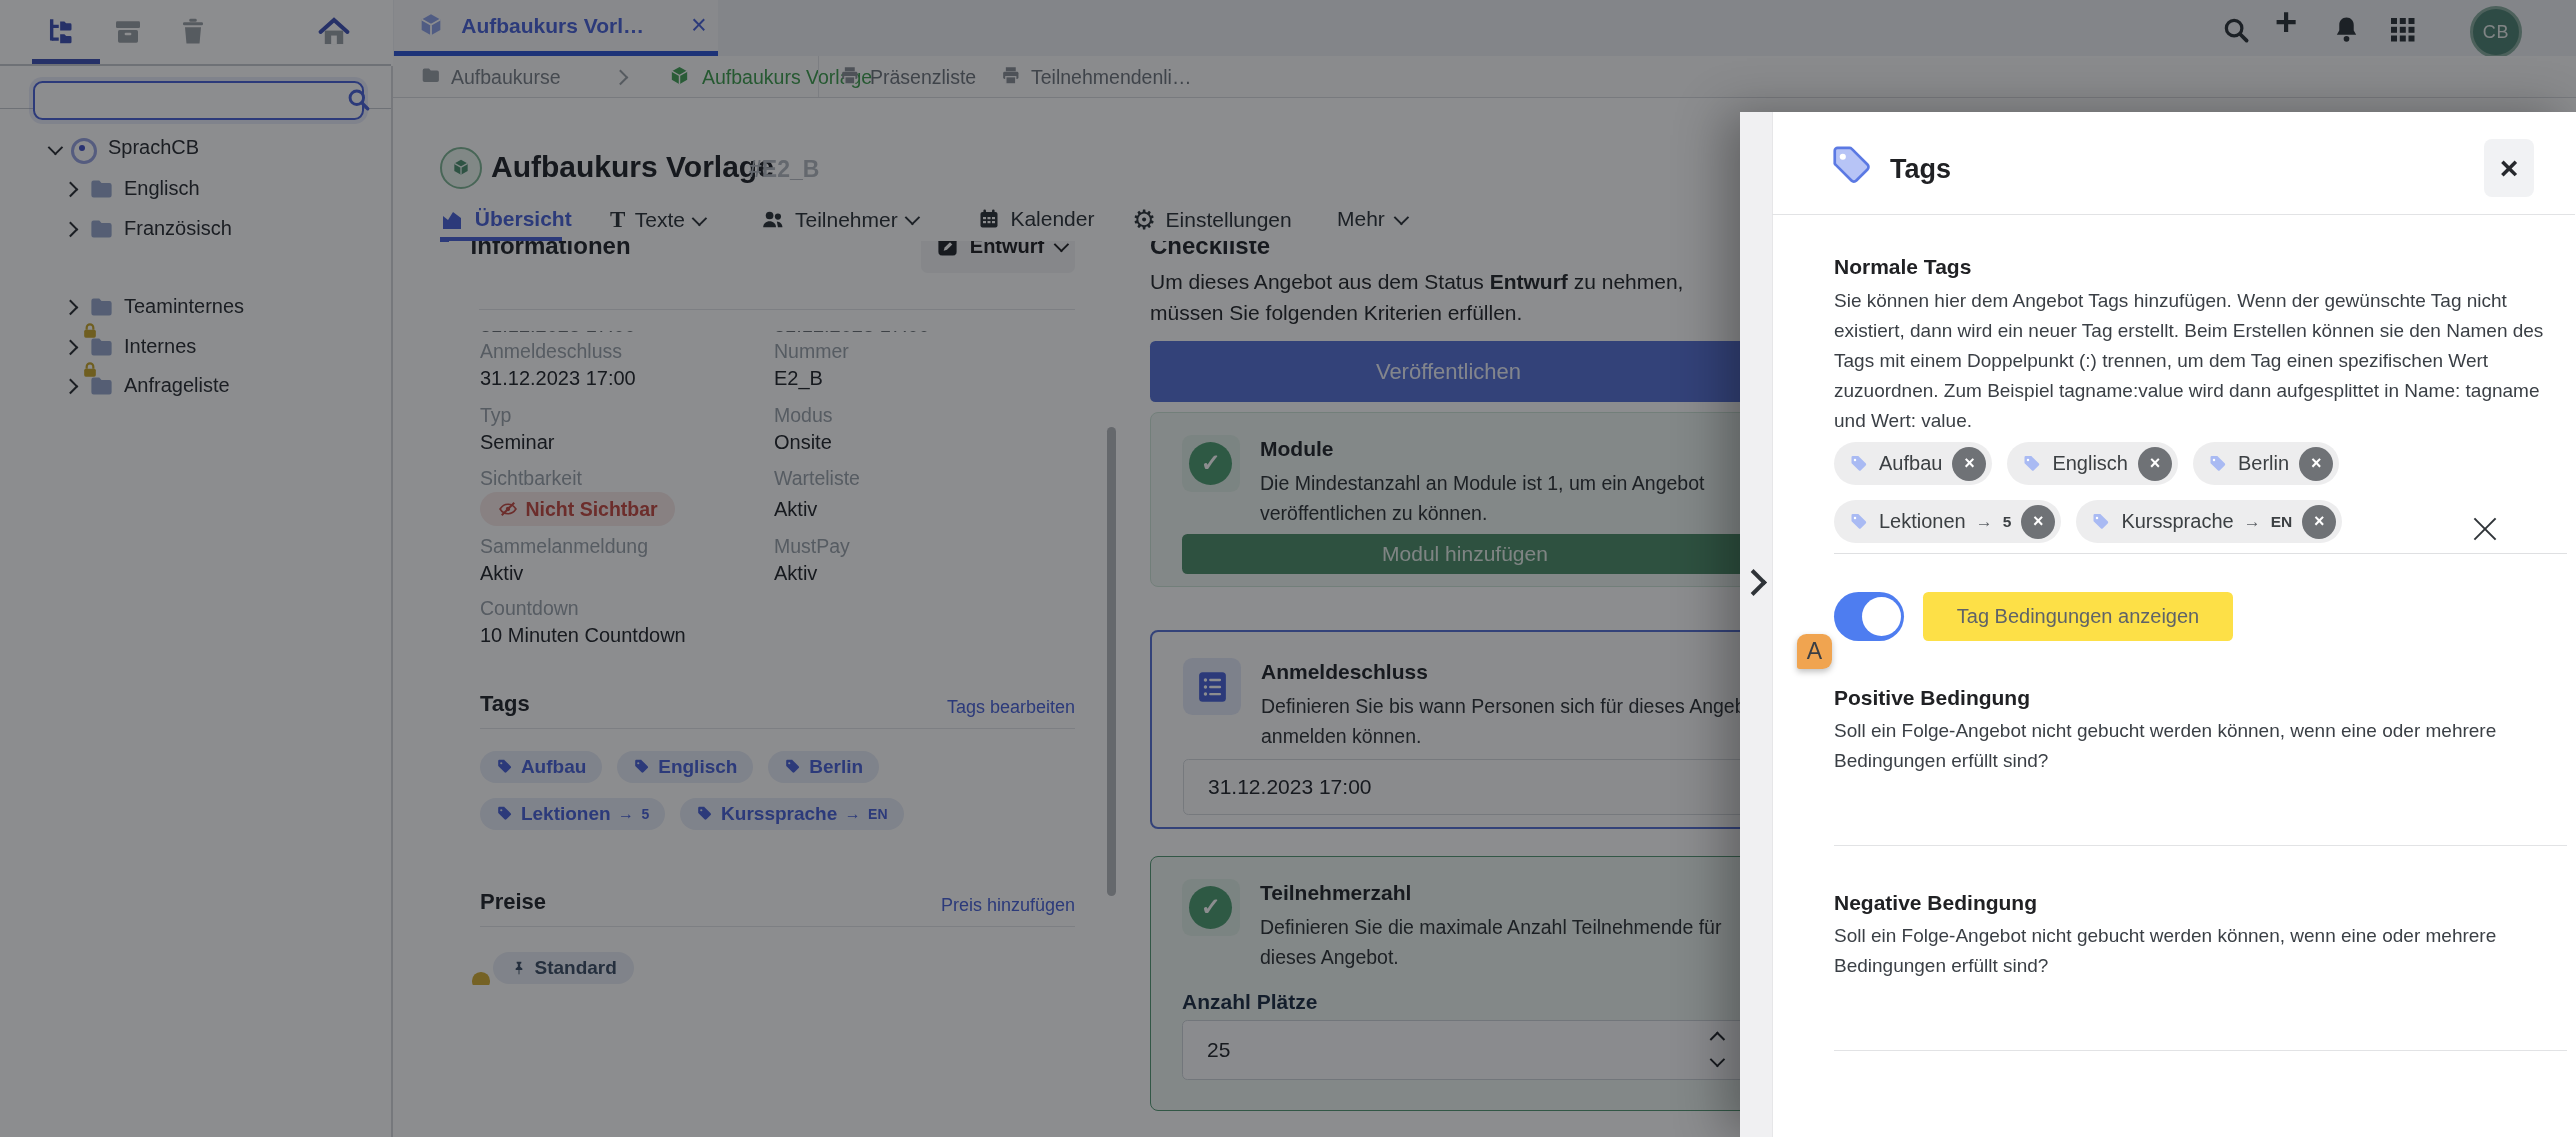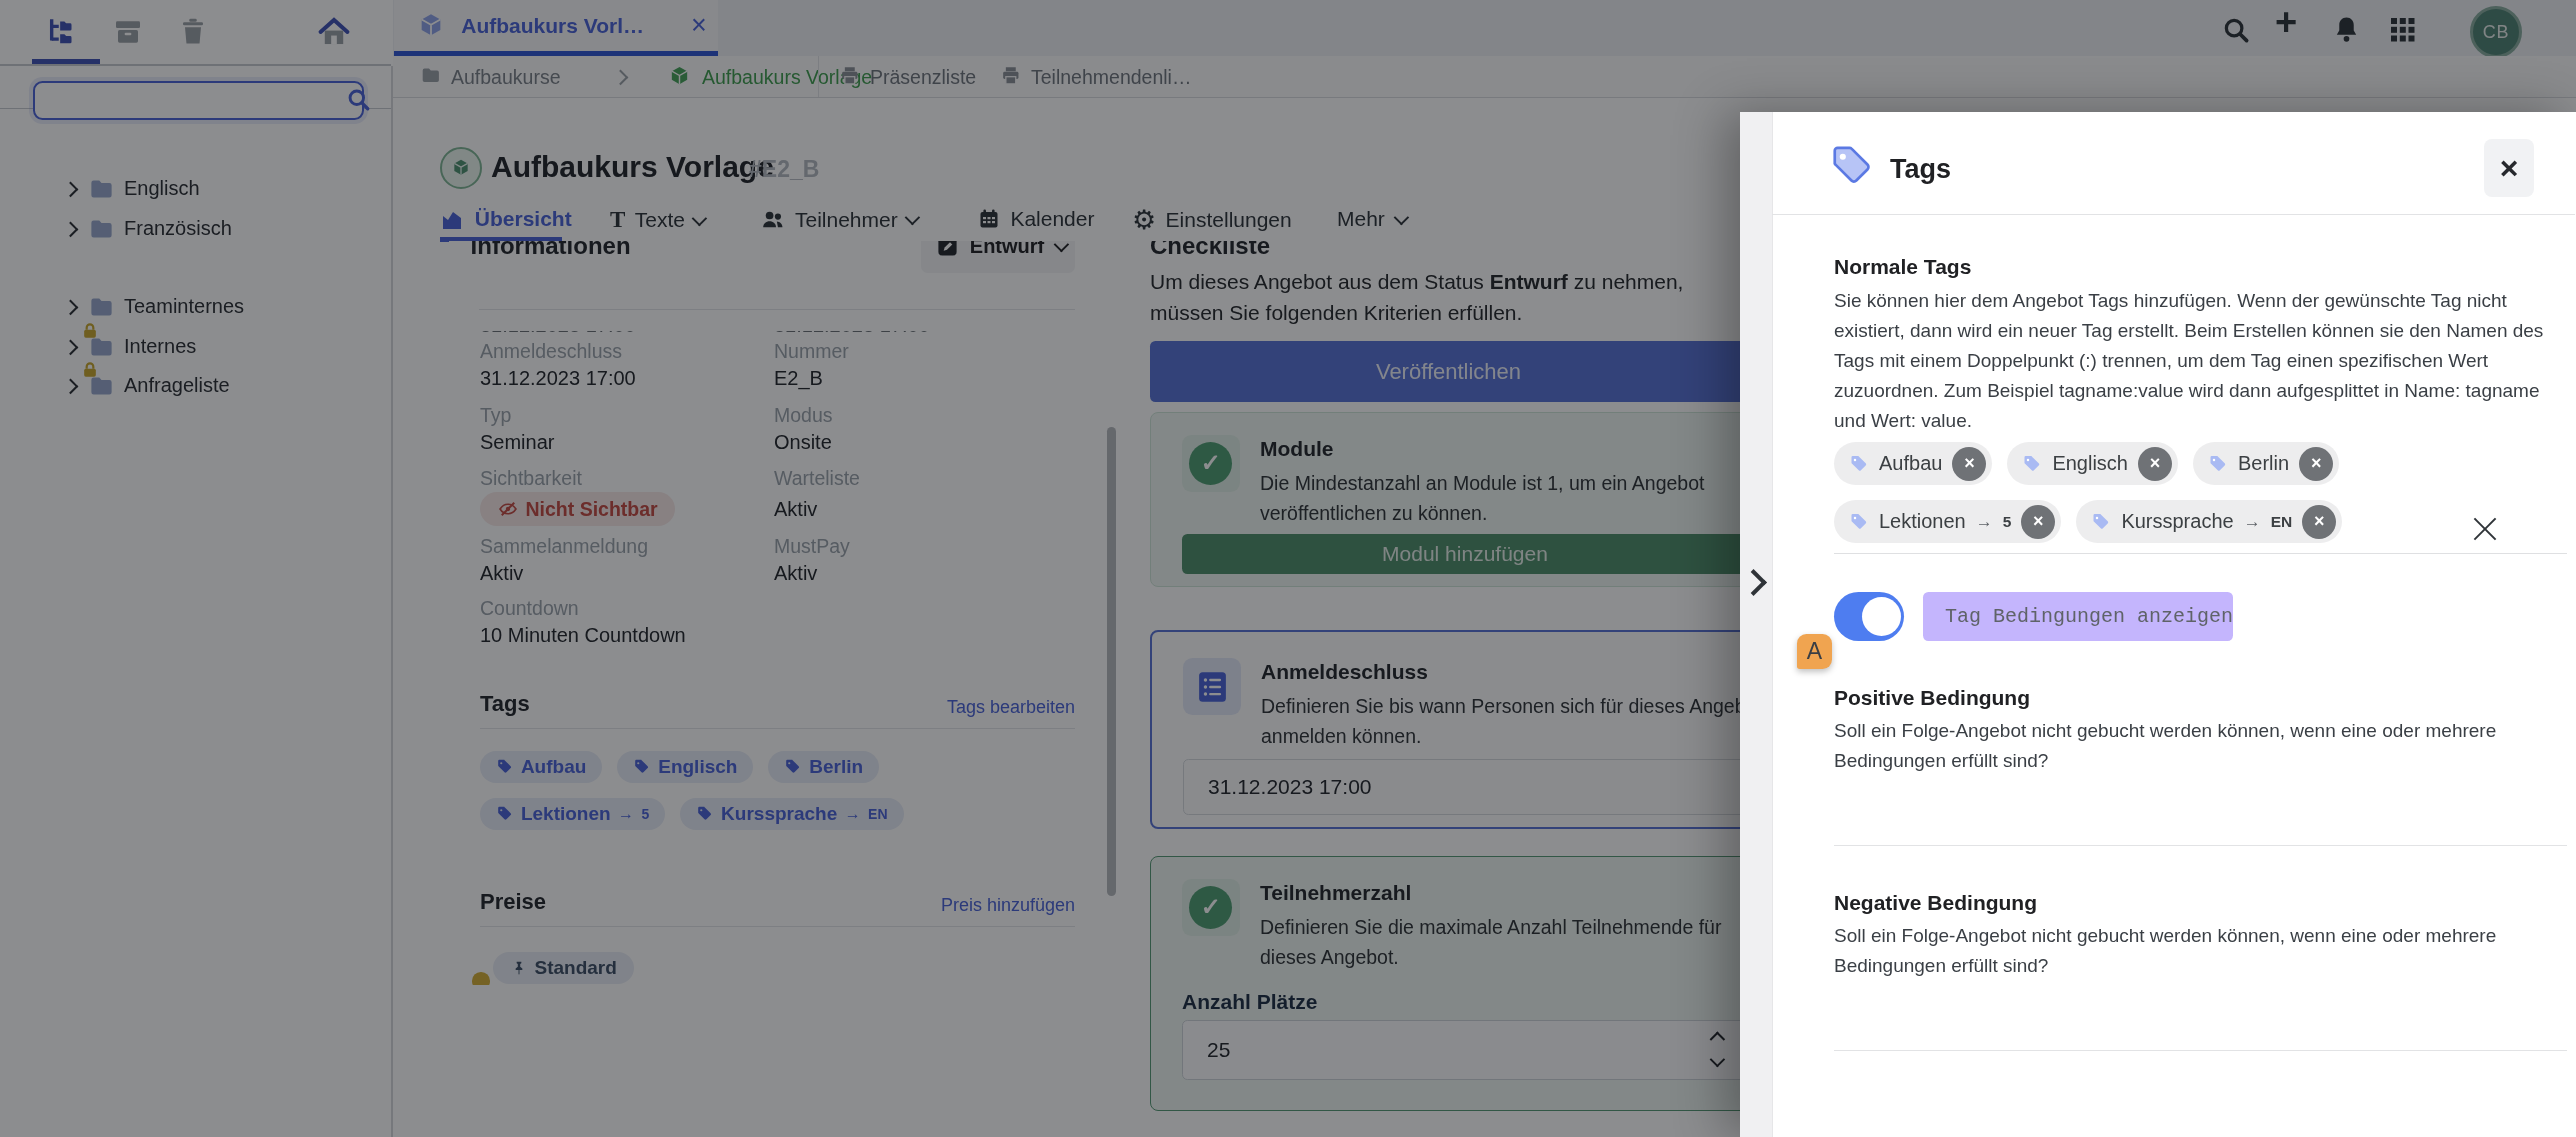--- a/index.html
+++ b/index.html
@@ -161,20 +161,27 @@
   <div class="abs" style="left:0;top:66px;width:391px;height:1071px;background:#ffffff;border-right:2px solid #d5d8db;">
     <div class="abs railline" style="left:0;top:42px;width:391px;height:1.3px;"></div>
     <input class="abs" style="left: 33px; top: 15px; width: 305px; height: 35px; border: 2.7px solid rgb(74, 99, 216); border-radius: 9.4px; background: rgb(255, 255, 255); box-shadow: rgba(74, 99, 216, 0.12) 0px 0px 0px 4px; font-size: 19px; padding: 0px 10.8px; outline: none; font-family: inherit; color: rgb(35, 39, 45);" value="">
     <span class="abs" style="left:345px;top:20px;">
       <svg width="27" height="27" viewBox="0 0 24 24">
           <circle cx="10.5" cy="10.5" r="6" stroke="#4a63d8" stroke-width="2.6" fill="none"></circle>
           <path d="M15 15l5.2 5.2" stroke="#4a63d8" stroke-width="3" stroke-linecap="round"></path>
         </svg>
     </span>
 
+    <div class="abs" style="left:0;top:65px;width:391px;height:39px;">
+      <span class="abs chev" style="left:50px;top:10.8px;color:#2a2e34;"></span>
+      <span class="abs" style="left:71px;top:6.7px;width:20px;height:20px;border:3.4px solid #97a3e0;border-radius:50%;">
+        <span style="position:absolute;left:4.7px;top:4.7px;width:6px;height:6px;border-radius:50%;background:#4553c8;"></span>
+      </span>
+      <span class="abs treelabel" style="left:108px;top:5.4px;">SprachCB</span>
+    </div>
 
     <div class="abs" style="left:0;top:106px;width:391px;height:39px;">
       <span class="abs chev right" style="left:65px;top:11.5px;color:#2a2e34;"></span>
       <span class="abs" style="left:88px;top:4px;"><svg width="27" height="27" viewBox="0 0 24 24">
             <path d="M3 6a2 2 0 0 1 2-2h5l2 2.2H19a2 2 0 0 1 2 2V17a2 2 0 0 1-2 2H5a2 2 0 0 1-2-2z" fill="#97a7cc"></path>
           </svg></span>
       <span class="abs treelabel" style="left:124px;top:5.4px;">Englisch</span>
     </div>
     <div class="abs" style="left:0;top:146px;width:391px;height:39px;">
       <span class="abs chev right" style="left:65px;top:11.5px;color:#2a2e34;"></span>
@@ -557,21 +564,21 @@
 
     <span class="abs" style="left:732px;top:402px;width:27px;height:27px;">
       <span style="position:absolute;left:12px;top:0;width:2px;height:30px;background:#2f3338;transform:rotate(45deg);"></span>
       <span style="position:absolute;left:12px;top:0;width:2px;height:30px;background:#2f3338;transform:rotate(-45deg);"></span>
     </span>
     <div class="abs" style="left:94px;top:441px;width:733px;height:1.3px;background:#dfe0e2;"></div>
 
     <div class="abs" style="left:94px;top:480px;width:70px;height:49px;border-radius:673px;background:#4e7df0;">
       <span style="position:absolute;left:28px;top:4.7px;width:39px;height:39px;border-radius:50%;background:#ffffff;"></span>
     </div>
-    <div class="abs" style="left:183px;top:480px;width:310px;height:49px;background:#c4b5fd;border-radius:5.4px;display:flex;align-items:center;justify-content:flex-end;font-family:Liberation Mono, monospace;">
+    <div class="abs" style="left:183px;top:480px;width:310px;height:49px;background:#fde047;border-radius:5.4px;display:flex;align-items:center;justify-content:center;">
       <span style="font-size:20px;color:#5f6368;">Tag Bedingungen anzeigen</span>
     </div>
     <div class="abs" style="left:57px;top:522px;width:35px;height:35px;background:#f0a450;border-radius:9.4px 9.4px 9.4px 2.7px;box-shadow:0 2.7px 6.7px rgba(0,0,0,0.25);display:flex;align-items:center;justify-content:center;">
       <span style="font-size:23px;color:#3a3e44;">A</span>
     </div>
 
     <span class="abs pbold" style="left:94px;top:574px;">Positive Bedingung</span>
     <div class="abs ppara" style="left:94px;top:604px;width:725px;line-height:30px;">Soll ein Folge-Angebot nicht gebucht werden können, wenn eine oder mehrere Bedingungen erfüllt sind?</div>
     <div class="abs pdivider" style="left:94px;top:733px;width:733px;"></div>
 

